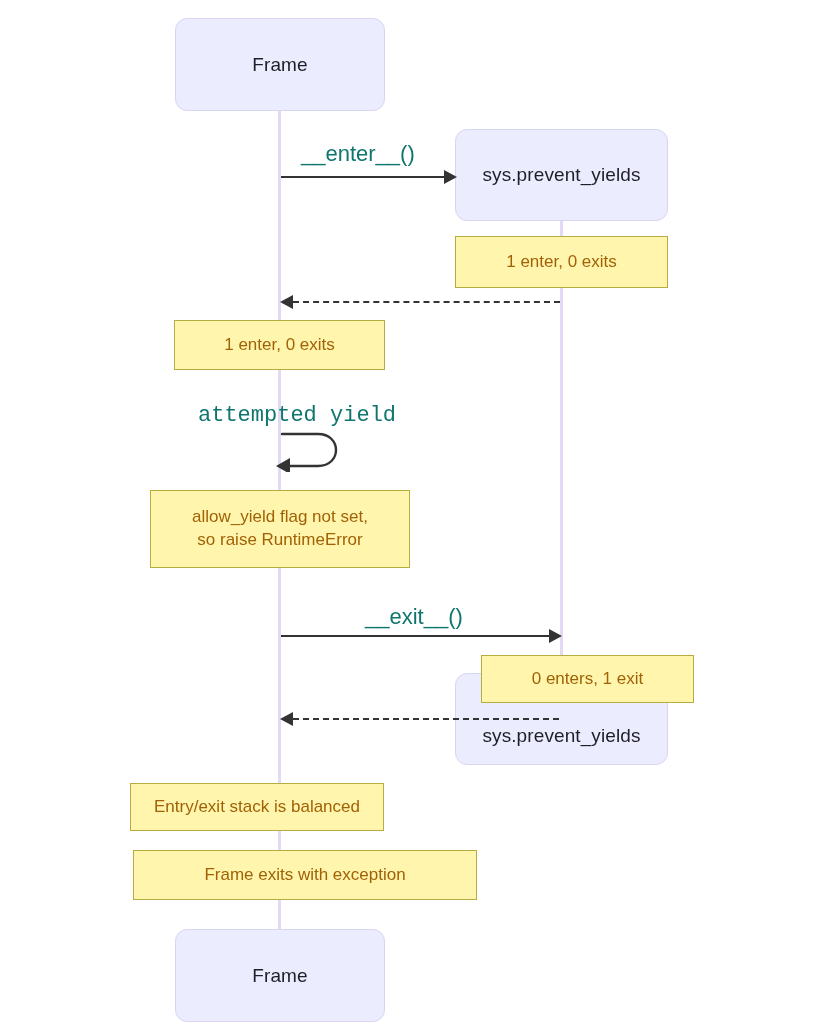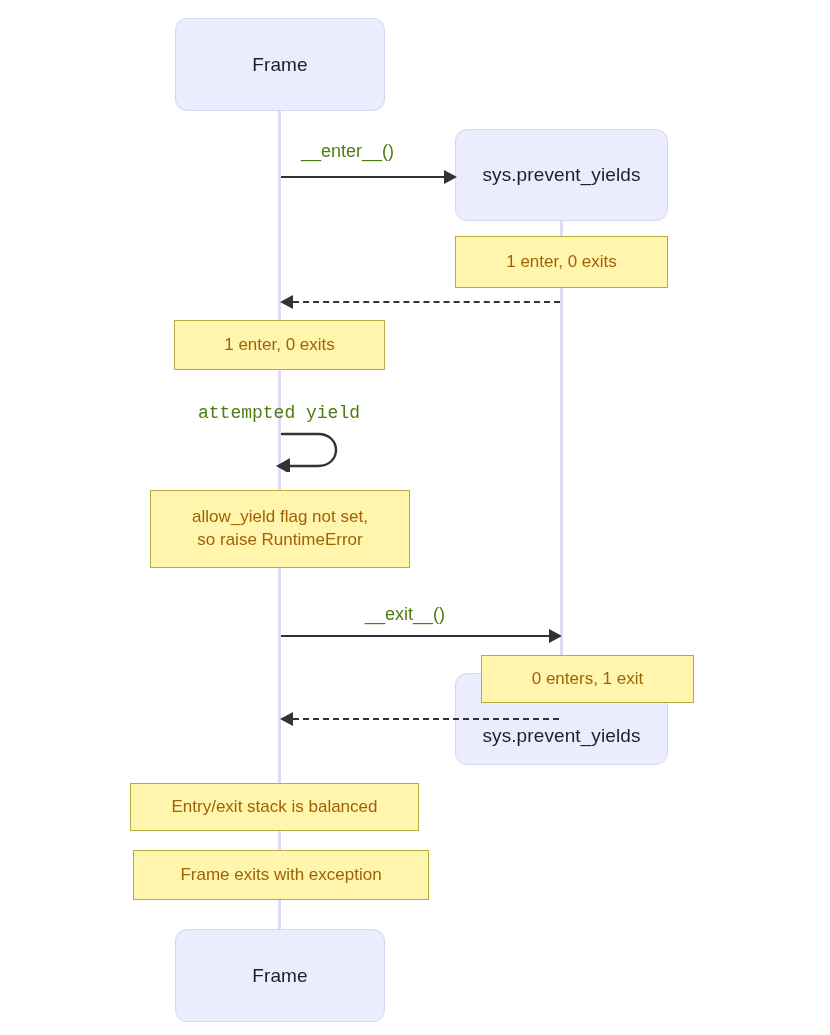--- a/index.html
+++ b/index.html
@@ -60,22 +60,22 @@
     text-align: center;
     line-height: 1.34;
     box-sizing: border-box;
     padding: 2px 10px;
     white-space: pre-line;
   }
   #note-right-enter   { left: 455px; top: 236px; width: 213px; height: 52px; }
   #note-left-enter    { left: 174px; top: 320px; width: 211px; height: 50px; }
   #note-runtimeerror  { left: 150px; top: 490px; width: 260px; height: 78px; }
   #note-right-exit    { left: 455px; top: 655px; width: 213px; height: 48px; margin-left: 26px; }
-  #note-balanced      { left: 130px; top: 783px; width: 289px; height: 48px; }
-  #note-frame-exits   { left: 133px; top: 850px; width: 296px; height: 50px; }
+  #note-balanced      { left: 130px; top: 783px; width: 254px; height: 48px; }
+  #note-frame-exits   { left: 133px; top: 850px; width: 344px; height: 50px; }
 
   
   .msg-line {
     position: absolute;
     height: 0;
     border-top: 2px solid #333333;
   }
   .msg-line.dashed {
     border-top: 2px dashed #333333;
   }
@@ -83,22 +83,22 @@
     position: absolute;
     width: 0; height: 0;
     border-top: 7px solid transparent;
     border-bottom: 7px solid transparent;
   }
   .arrowhead.right { border-left: 13px solid #333333; }
   .arrowhead.left  { border-right: 13px solid #333333; }
 
   .msg-label {
     position: absolute;
-    color: #4d7c0f;
-    font-size: 18px;
+    color: #0f766e;
+    font-size: 22px;
     white-space: nowrap;
   }
 
   #msg-enter-line   { left: 281px; top: 176px; width: 170px; }
   #msg-enter-head   { left: 444px; top: 170px; }
   #msg-enter-label  { left: 301px; top: 141px; }
 
   #msg-ret1-line    { left: 293px; top: 301px; width: 267px; }
   #msg-ret1-head    { left: 280px; top: 295px; }
 

